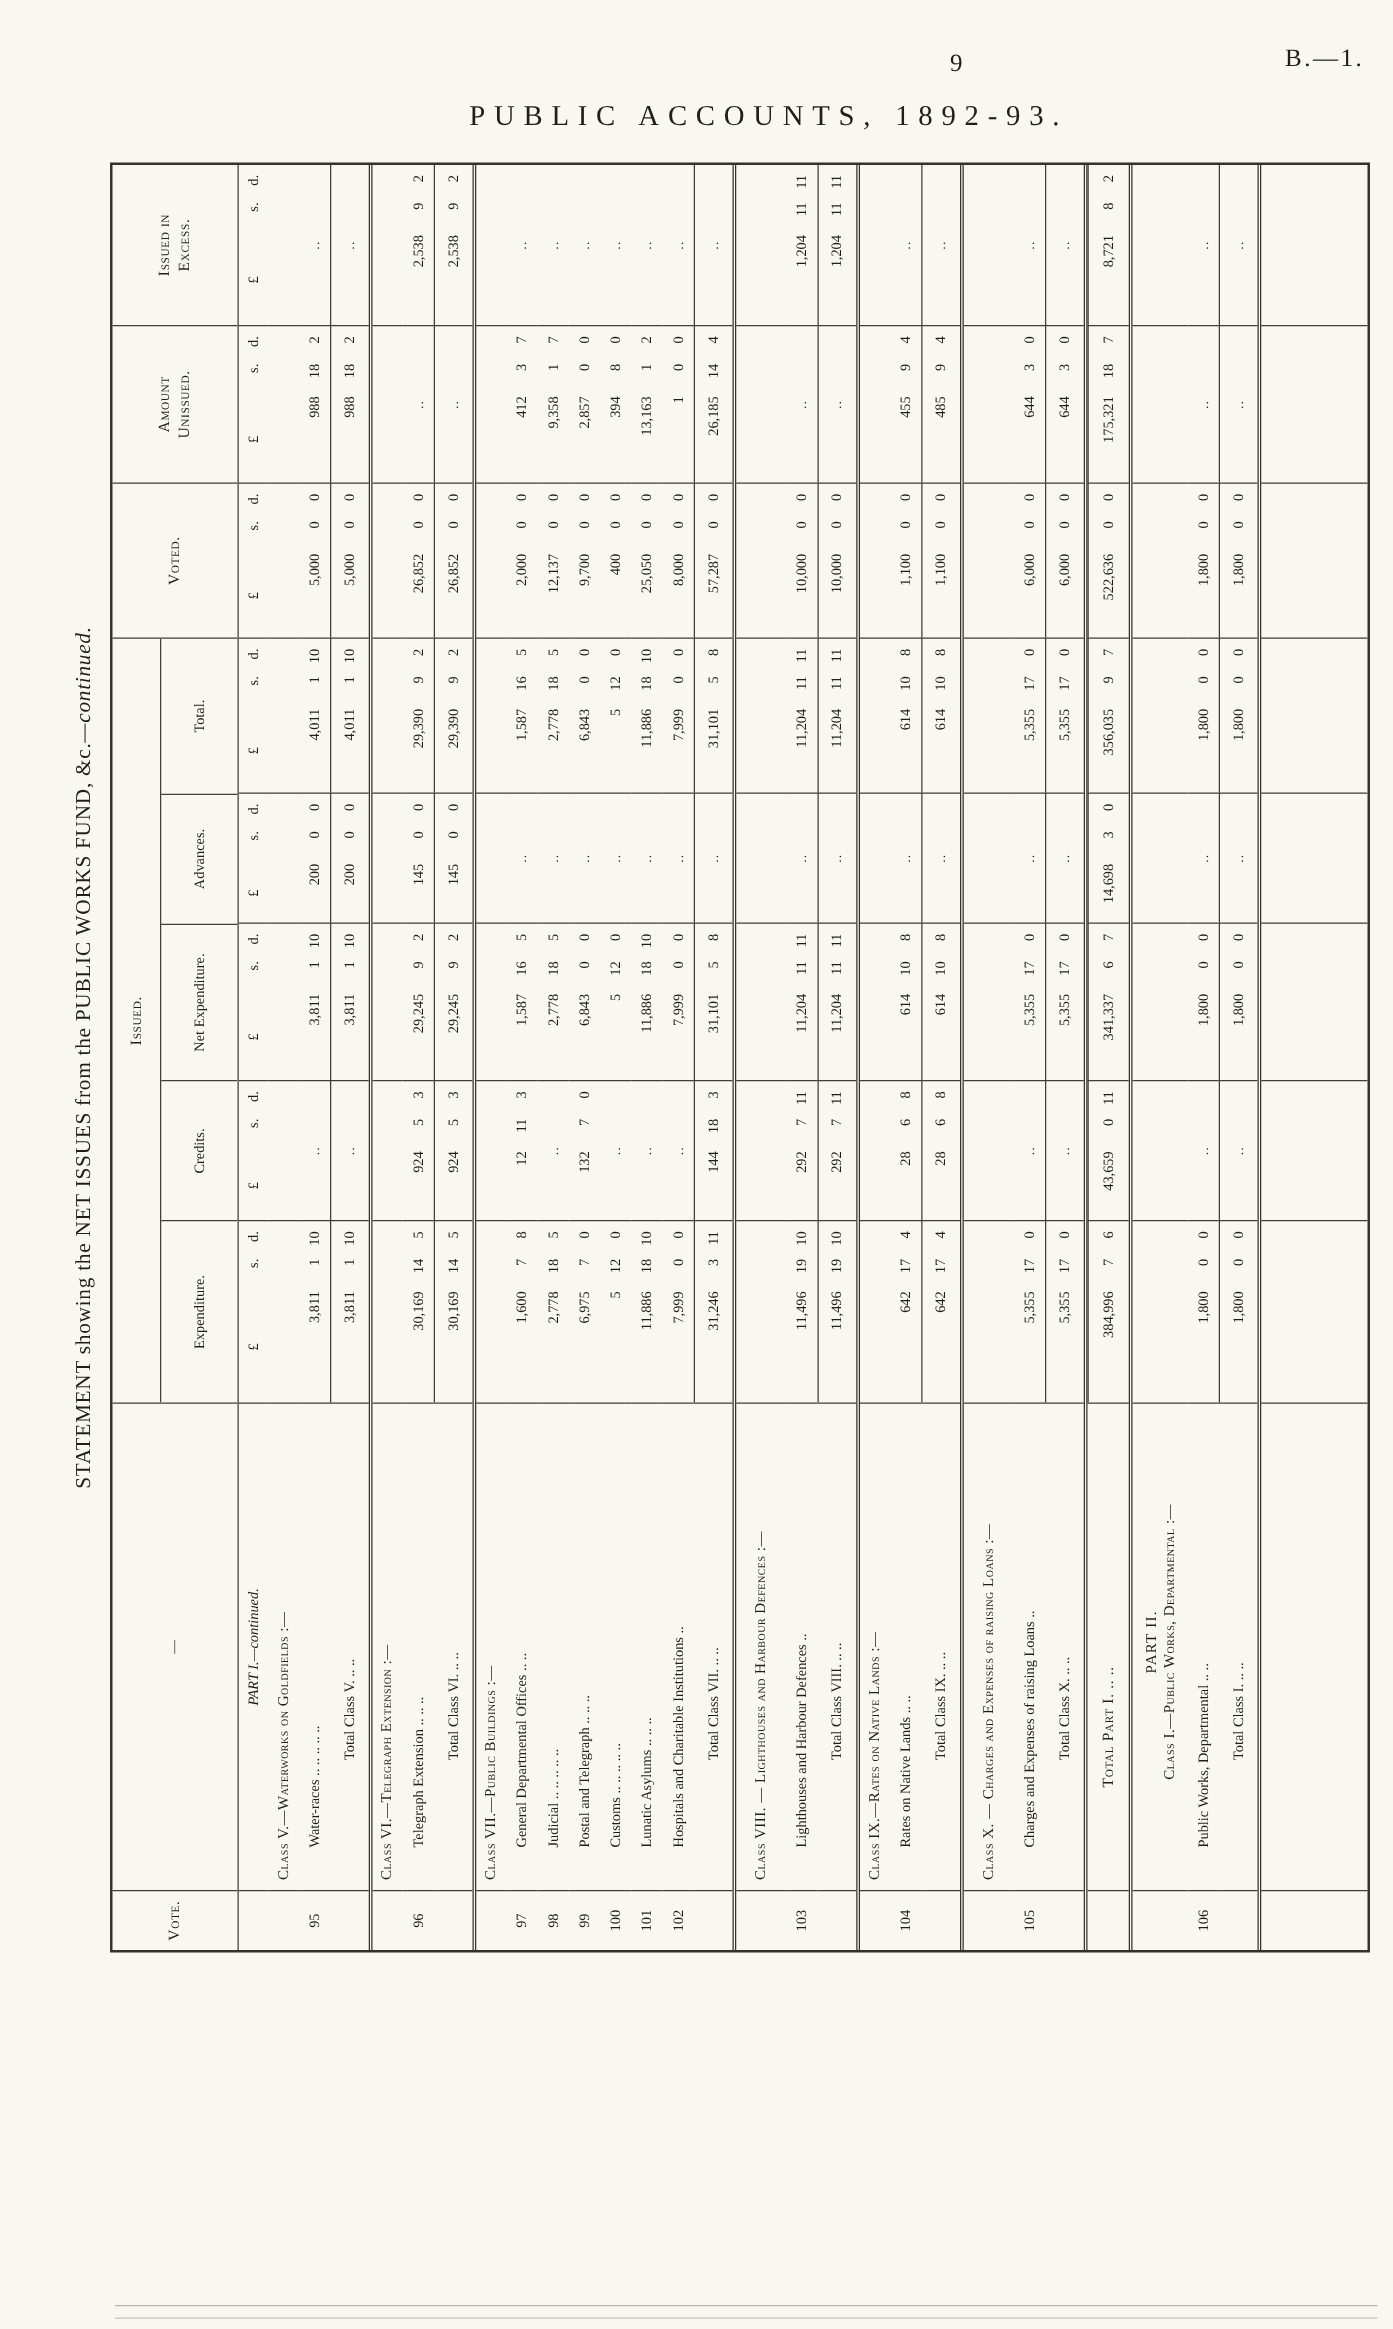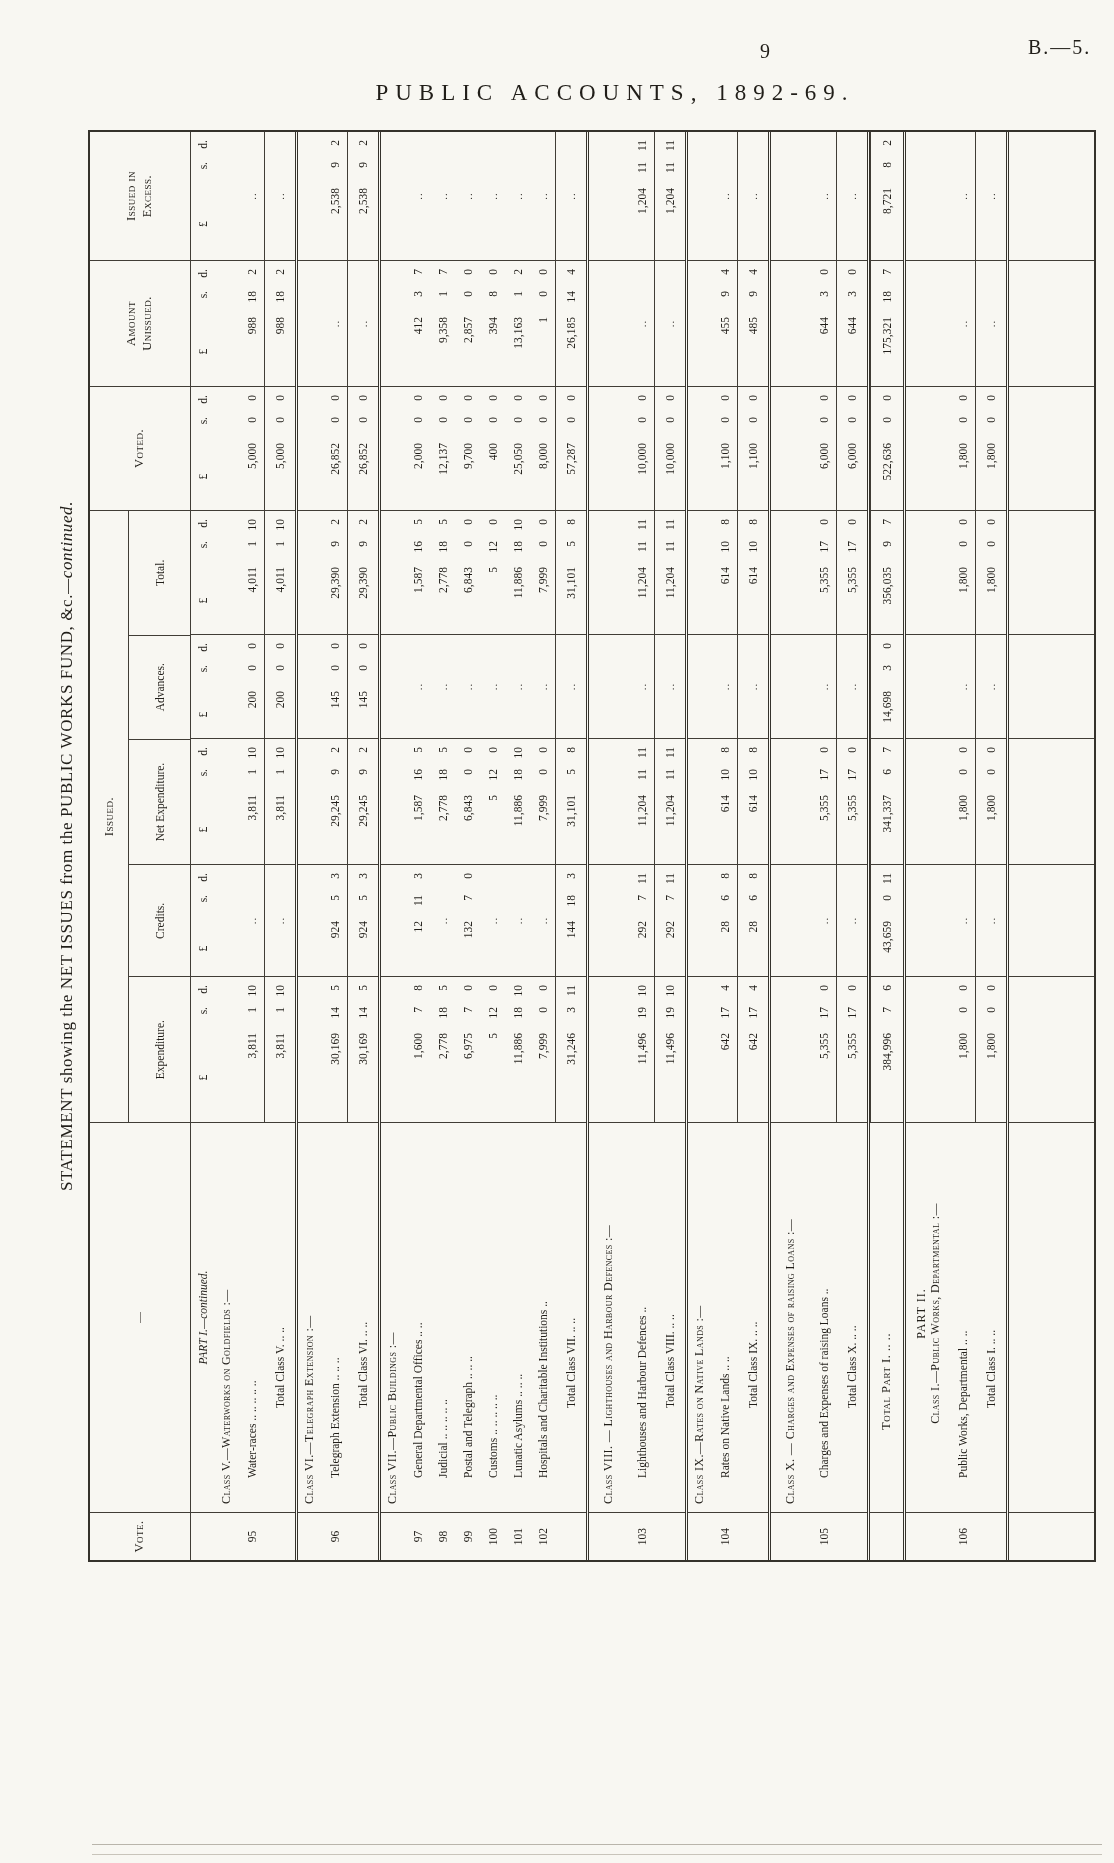--- a/index.html
+++ b/index.html
@@ -84,22 +84,22 @@
   .spacer{flex:1;}
   
   .foot-line{position:absolute;left:92px;width:1010px;height:0;border-top:1px solid #b9b5ab;}
   .fl1{top:1844px;}
   .fl2{top:1854px;border-top-color:#c8c4ba;}
 </style>
 </head>
 <body>
 
 <div class="pg-num">9</div>
-<div class="pg-ref">B.—5.</div>
-<div class="pg-title">PUBLIC ACCOUNTS, 1892-69.</div>
+<div class="pg-ref">B.—1.</div>
+<div class="pg-title">PUBLIC ACCOUNTS, 1892-93.</div>
 
 <div class="rot-wrap">
 
   <div class="tbl-title">
     <span>STATEMENT showing the NET ISSUES from the PUBLIC WORKS FUND, &amp;c.</span><span class="ital">—continued.</span>
   </div>
 
   <div class="frame">
 
     <div class="thead">

